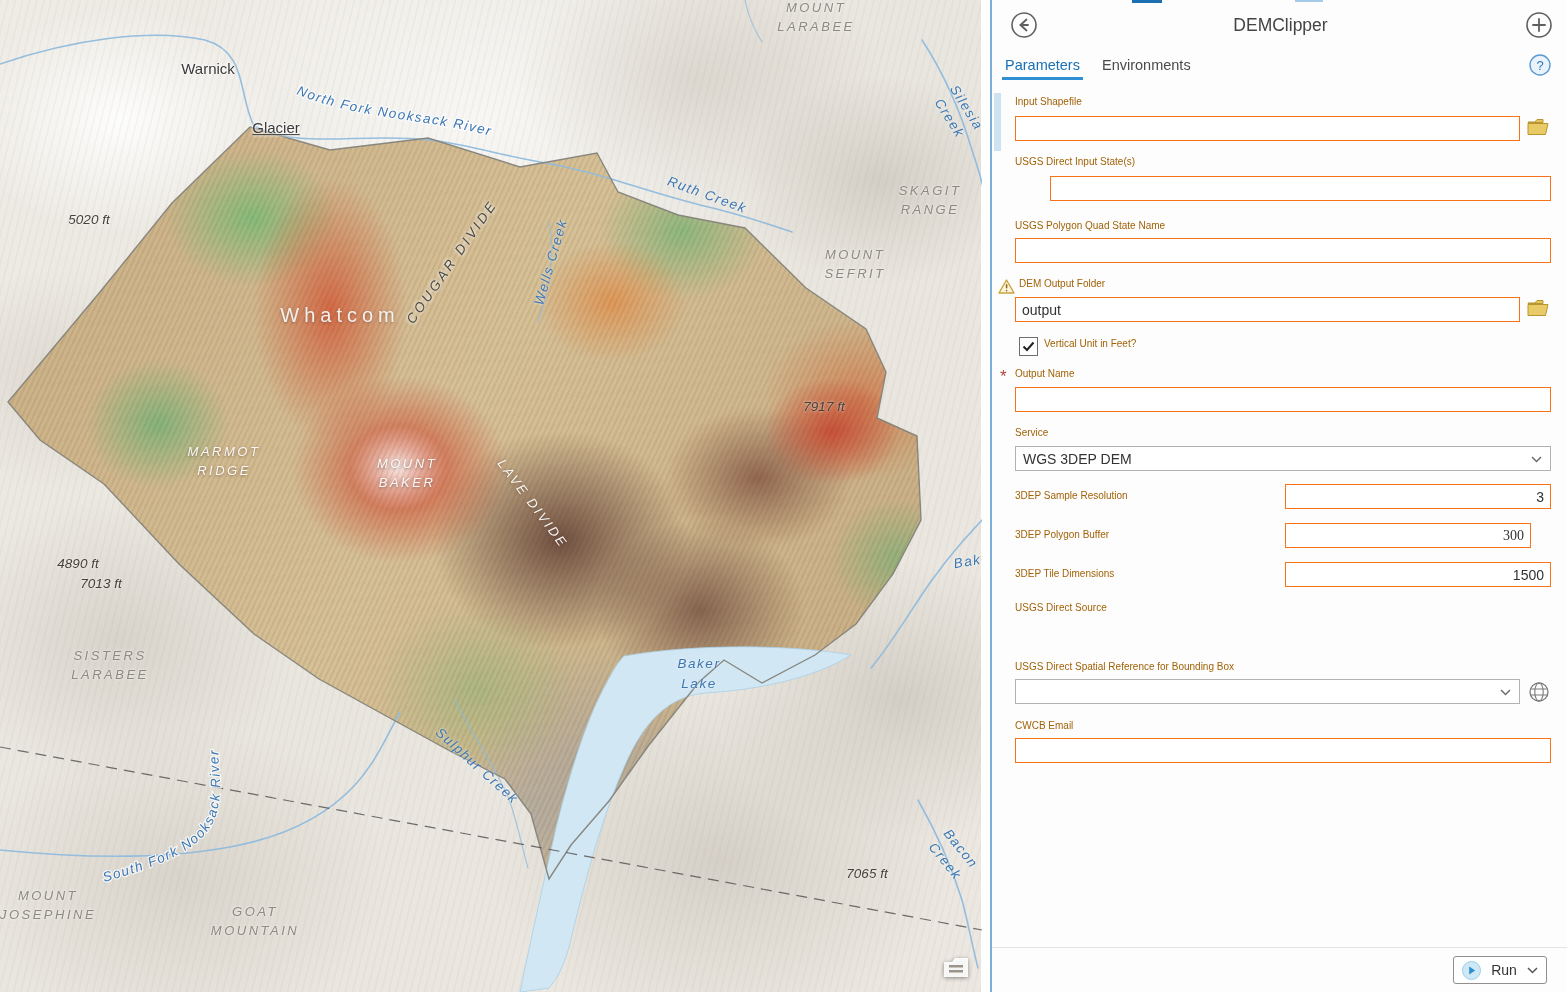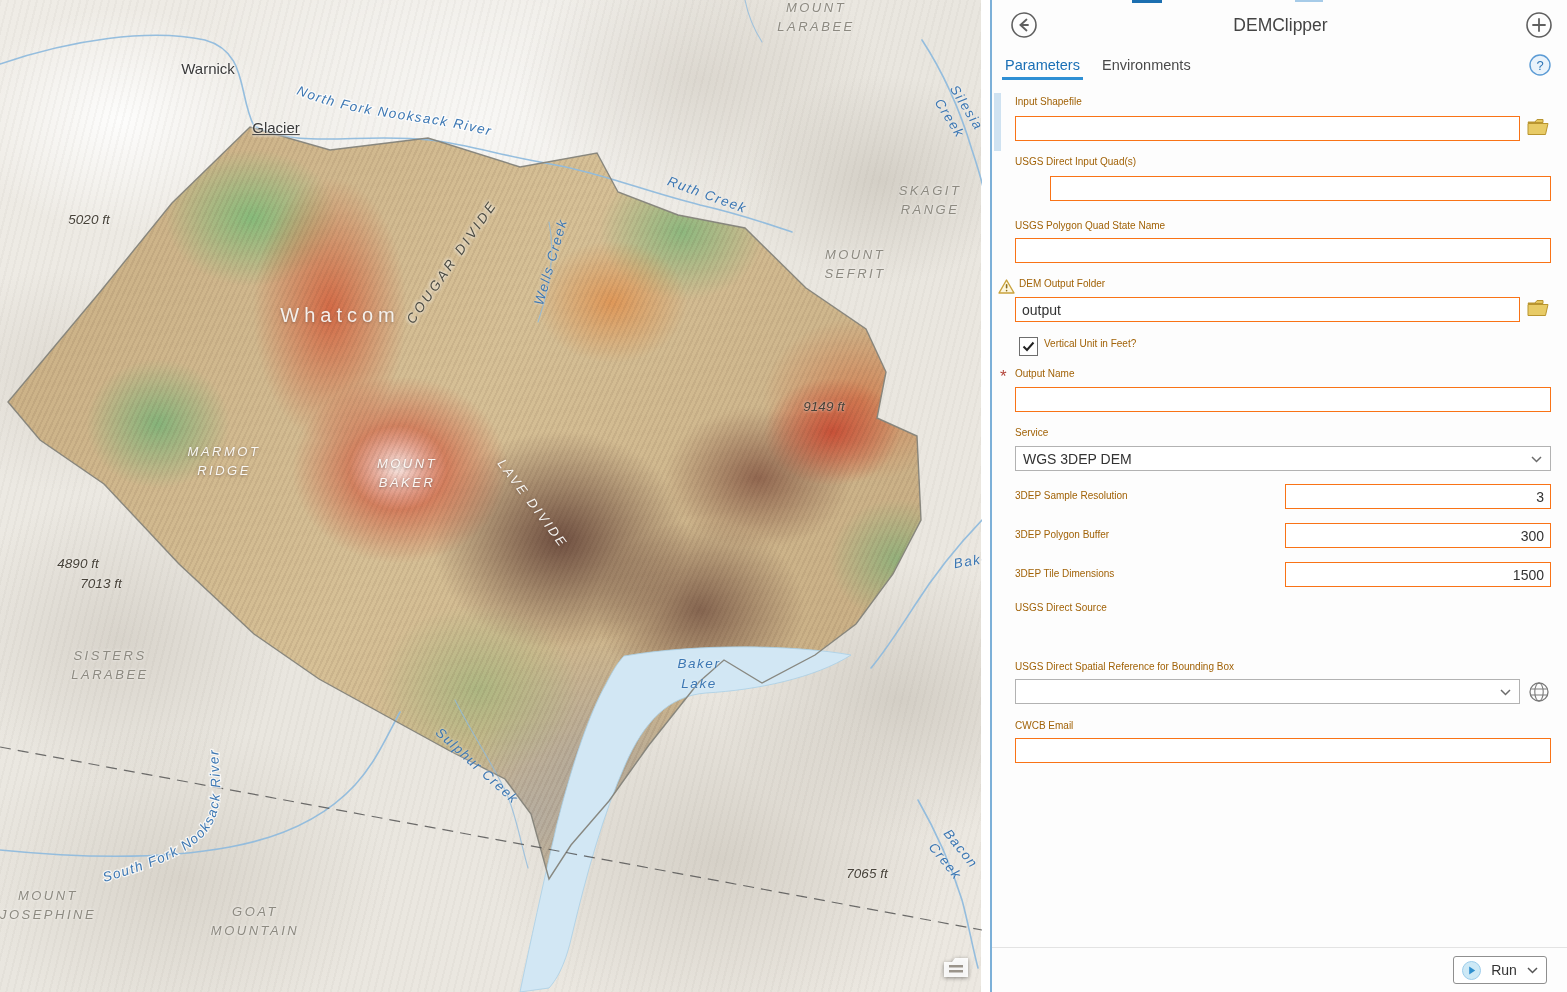--- a/index.html
+++ b/index.html
@@ -159,21 +159,21 @@
         <span class="mlabel water" style="left: 958px; top: 113px; transform: translate(-50%, -50%) rotate(58deg);">Silesia Creek</span>
         <span class="mlabel terrain" style="left: 930px; top: 201px;">SKAGIT
 RANGE</span>
         <span class="mlabel water" style="left: 707px; top: 195px; transform: translate(-50%, -50%) rotate(20deg);">Ruth Creek</span>
         <span class="mlabel terrain" style="left: 855px; top: 265px;">MOUNT
 SEFRIT</span>
         <span class="mlabel elev" style="left: 89px; top: 220px;">5020 ft</span>
         <span class="mlabel ridge-dark" style="left: 452px; top: 262px; transform: translate(-50%, -50%) rotate(-55deg);">COUGAR DIVIDE</span>
         <span class="mlabel water" style="left: 551px; top: 262px; transform: translate(-50%, -50%) rotate(-74deg);">Wells Creek</span>
         <span class="mlabel whatcom" style="left: 340px; top: 315px;">Whatcom</span>
-        <span class="mlabel elev" style="left: 824px; top: 407px;">9149 ft</span>
+        <span class="mlabel elev" style="left: 824px; top: 407px;">7917 ft</span>
         <span class="mlabel white" style="left: 224px; top: 462px;">MARMOT
 RIDGE</span>
         <span class="mlabel white" style="left: 407px; top: 474px;">MOUNT
 BAKER</span>
         <span class="mlabel white" style="left: 532px; top: 504px; transform: translate(-50%, -50%) rotate(53deg);">LAVE DIVIDE</span>
         <span class="mlabel elev" style="left: 78px; top: 564px;">4890 ft</span>
         <span class="mlabel elev" style="left: 101px; top: 584px;">7013 ft</span>
         <span class="mlabel terrain" style="left: 110px; top: 666px;">SISTERS
 LARABEE</span>
         <span class="mlabel water-c" style="left: 699px; top: 674px;">Baker
@@ -231,21 +231,21 @@
 
     <label class="flabel" style="left:23px;top:96px;">Input Shapefile</label>
     <input class="fin" style="left: 23px; top: 116px; width: 505px;" value="">
     <button class="browse" style="left:534px;top:117px;">
       <svg width="24" height="20" viewBox="0 0 24 20">
         <path d="M2,5 h7 l2,-2.5 h6 v3 h-15 z" fill="#e4c65e" stroke="#b9952f"></path>
         <path d="M2,6.5 h20 l-2.5,11 h-17.5 z" fill="#e8cb66" stroke="#b9952f"></path>
       </svg>
     </button>
 
-    <label class="flabel" style="left:23px;top:156px;">USGS Direct Input Quad(s)</label>
+    <label class="flabel" style="left:23px;top:156px;">USGS Direct Input State(s)</label>
     <input class="fin" style="left: 58px; top: 176px; width: 501px;" value="">
 
     <label class="flabel" style="left:23px;top:220px;">USGS Polygon Quad State Name</label>
     <input class="fin" style="left: 23px; top: 238px; width: 536px;" value="">
 
     <span id="warn-icon">
       <svg width="17" height="15" viewBox="0 0 17 15">
         <path d="M8.5,1 L16,14 L1,14 Z" fill="#fdf6dd" stroke="#c9a23c" stroke-width="1.4" stroke-linejoin="round"></path>
         <rect x="7.8" y="5" width="1.6" height="4.6" rx=".8" fill="#8a6d1d"></rect>
         <rect x="7.8" y="10.8" width="1.6" height="1.7" rx=".8" fill="#8a6d1d"></rect>
@@ -276,21 +276,21 @@
       <span>WGS 3DEP DEM</span>
       <svg class="chev" width="11" height="7" viewBox="0 0 11 7">
           <path d="M1,1 L5.5,5.5 L10,1" fill="none" stroke="#6c6c6c" stroke-width="1.5"></path>
         </svg>
     </div>
 
     <label class="flabel" style="left:23px;top:490px;">3DEP Sample Resolution</label>
     <input class="fin num" style="left: 293px; top: 484px; width: 266px;" value="3">
 
     <label class="flabel" style="left:23px;top:529px;">3DEP Polygon Buffer</label>
-    <input class="fin num" style="left: 293px; top: 523px; width: 266px;" value="300">
+    <input class="fin num" style="left: 293px; top: 523px; width: 246px; font-family: Liberation Serif, serif;" value="300">
 
     <label class="flabel" style="left:23px;top:568px;">3DEP Tile Dimensions</label>
     <input class="fin num" style="left: 293px; top: 562px; width: 266px;" value="1500">
 
     <label class="flabel" style="left:23px;top:602px;">USGS Direct Source</label>
 
     <label class="flabel" style="left:23px;top:661px;">USGS Direct Spatial Reference for Bounding Box</label>
     <div class="fsel" style="left:23px;top:679px;width:505px;">
       <span></span>
       <svg class="chev" width="11" height="7" viewBox="0 0 11 7">

